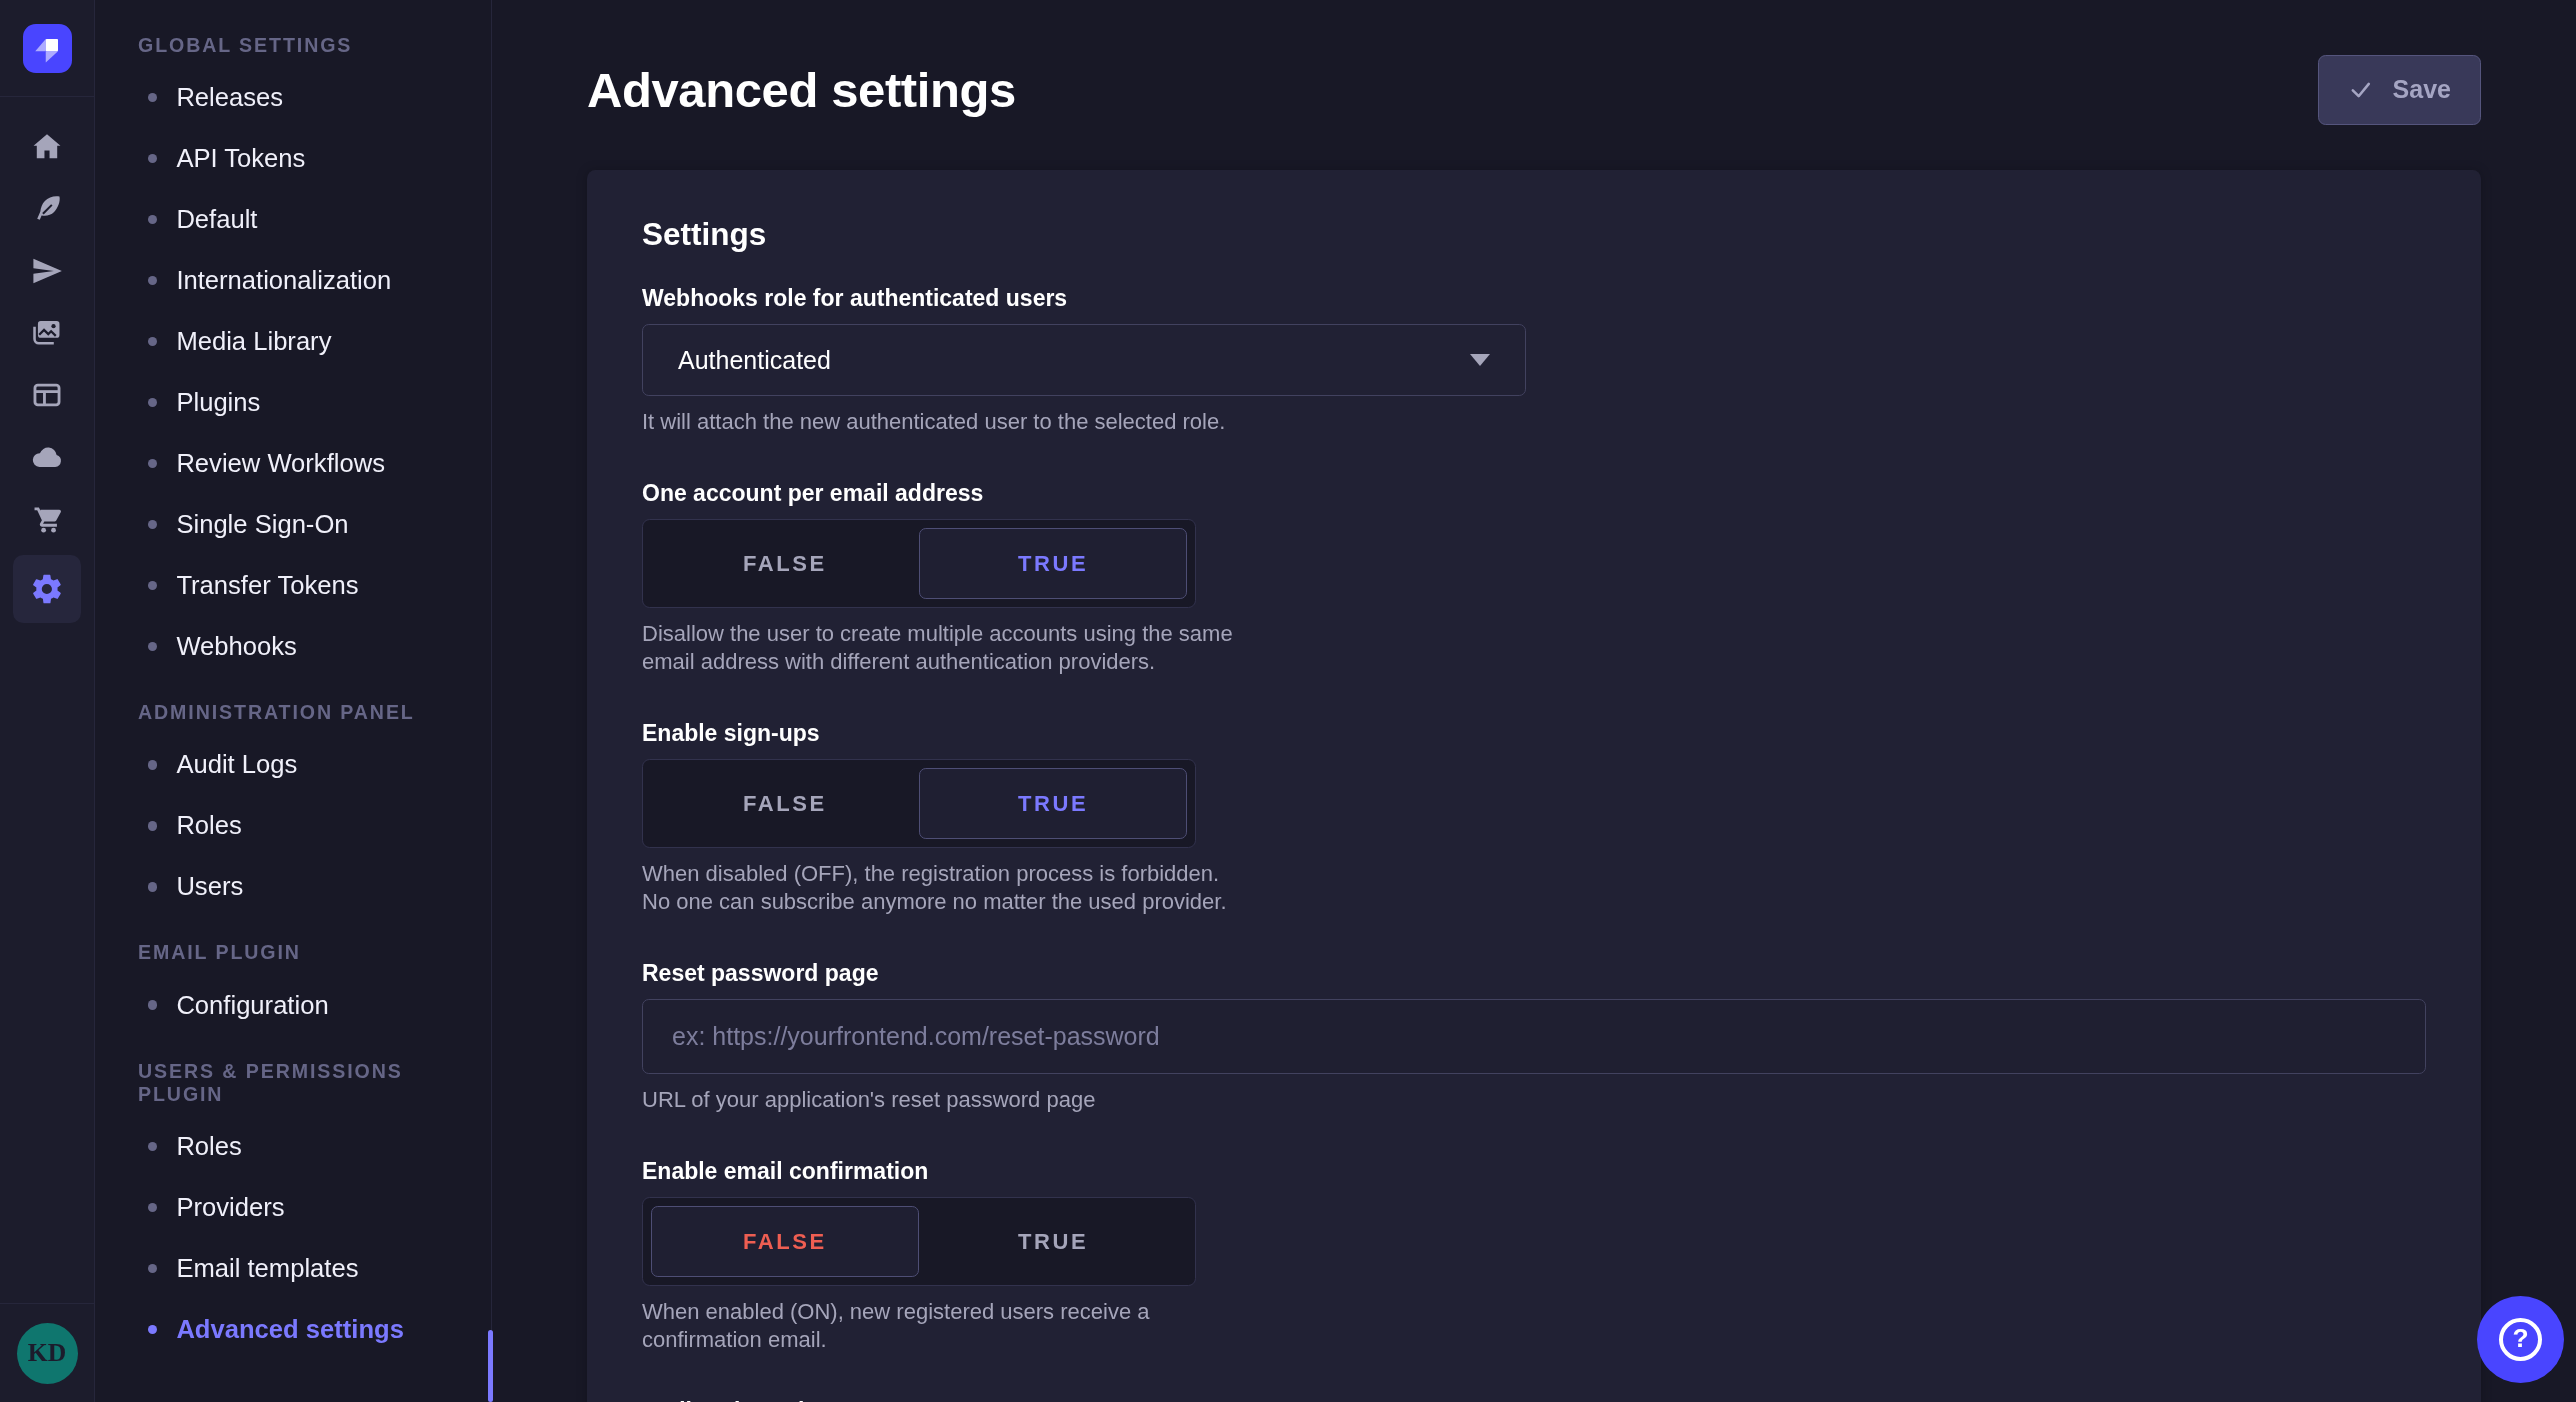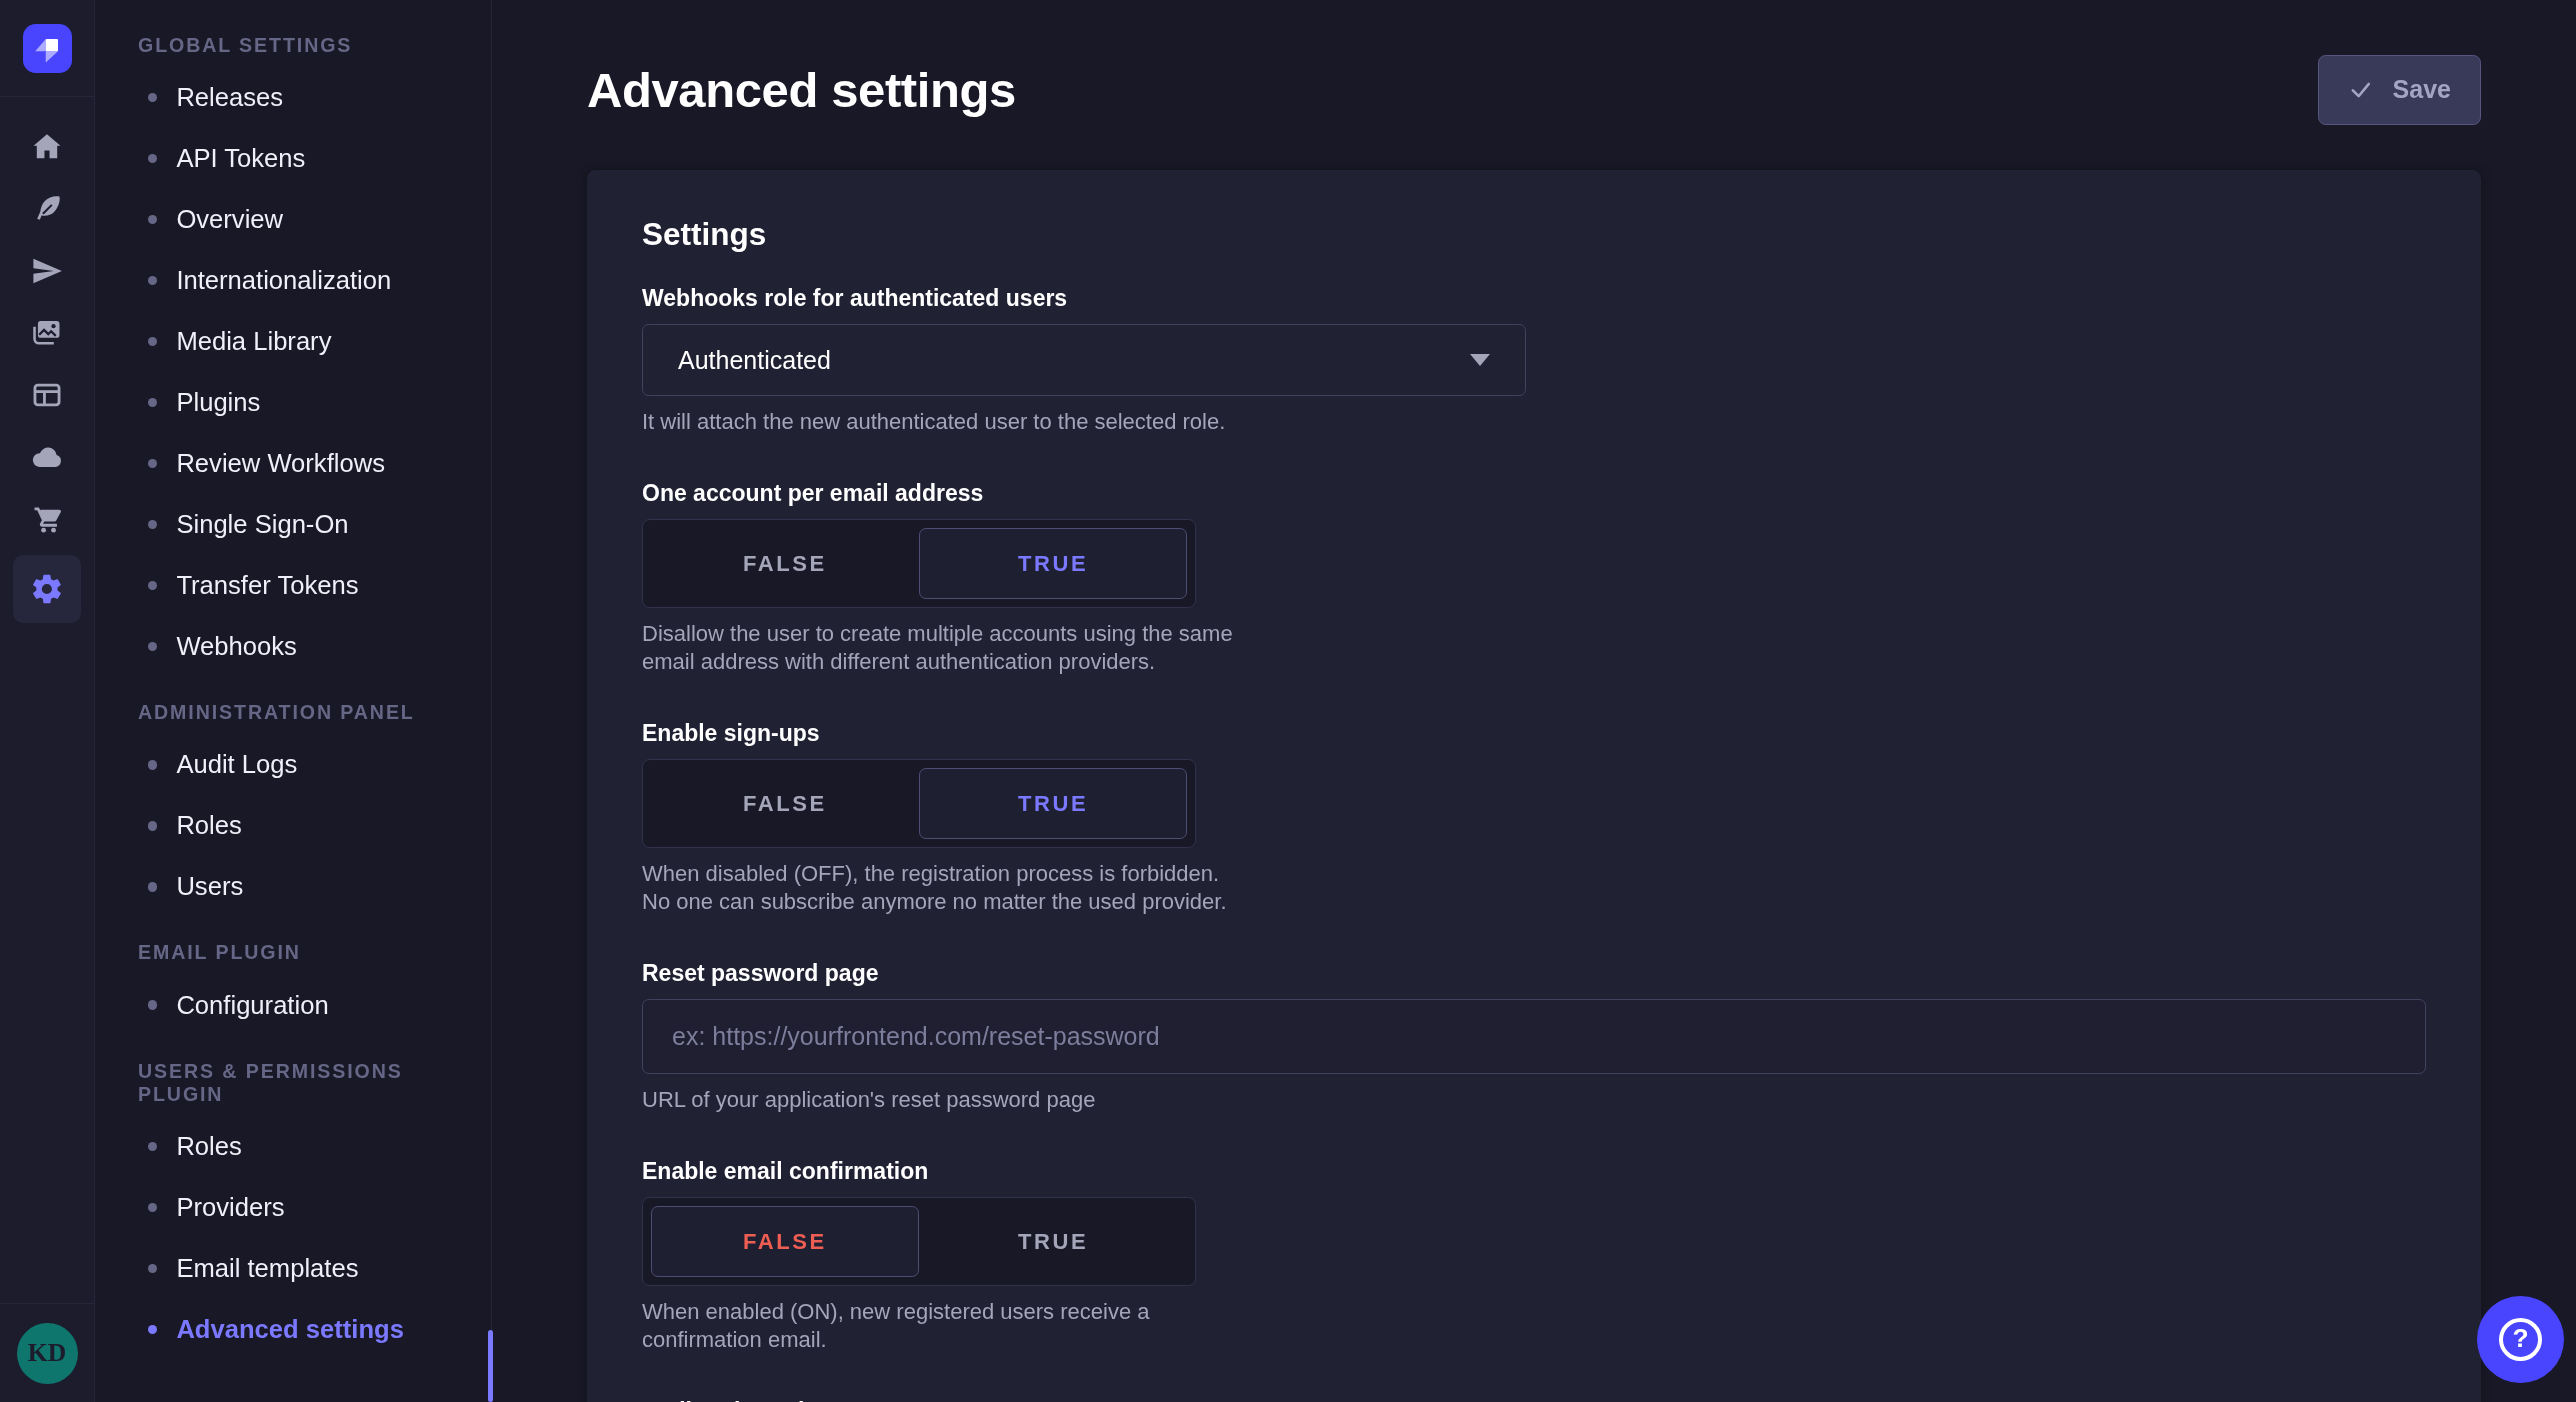--- a/index.html
+++ b/index.html
@@ -219,21 +219,21 @@
     <div class="subnav-item">
         <span class="dot"></span>
         <span>Releases</span>
       </div>
     <div class="subnav-item">
         <span class="dot"></span>
         <span>API Tokens</span>
       </div>
     <div class="subnav-item">
         <span class="dot"></span>
-        <span>Overview</span>
+        <span>Default</span>
       </div>
     <div class="subnav-item">
         <span class="dot"></span>
         <span>Internationalization</span>
       </div>
     <div class="subnav-item">
         <span class="dot"></span>
         <span>Media Library</span>
       </div>
     <div class="subnav-item">

